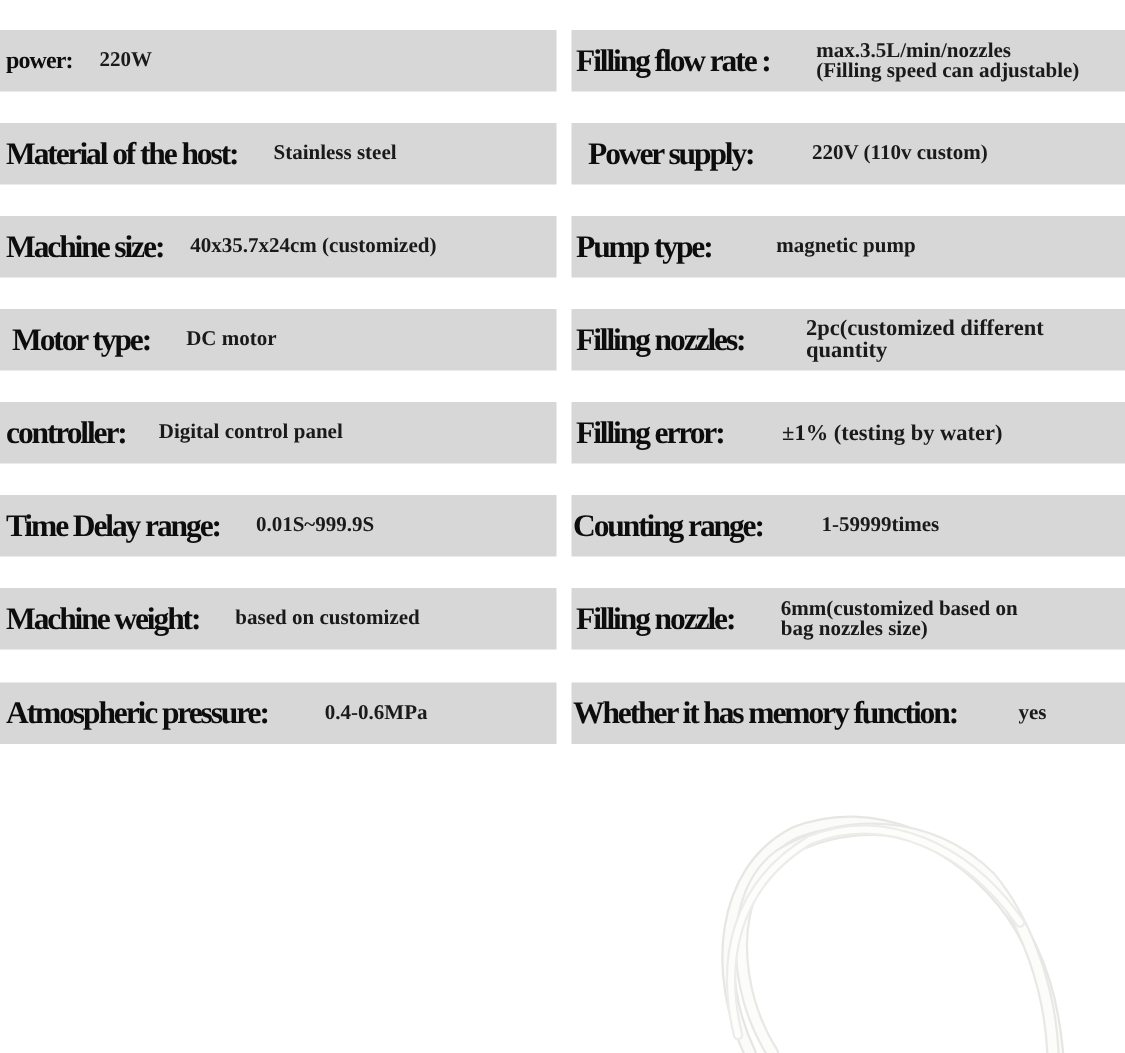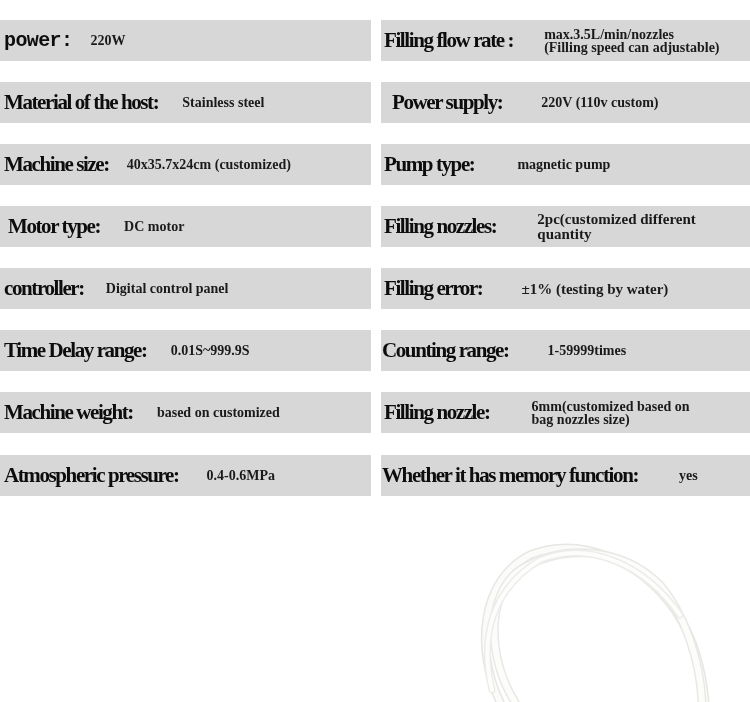--- a/index.html
+++ b/index.html
@@ -2,21 +2,21 @@
 <html><head>
   <meta charset="utf-8">
   <style>
     html, body { margin: 0; padding: 0; background: #ffffff; }
     body { width: 750px; height: 702px; position: relative; overflow: hidden; font-family: "Liberation Serif", serif; color: #111; }
     .grid { position: absolute; left: 0; top: 0; width: 750px; }
     .row { position: absolute; height: 41px; background: #d7d7d7; display: flex; align-items: center; overflow: hidden; }
     .row.left { left: 0; width: 371px; }
     .row.right { left: 381px; width: 369px; gap: 15px; }
     .label { font-family: "Liberation Serif", serif; font-weight: bold; font-size: 21px; letter-spacing: -1.4px; white-space: nowrap; padding-left: 4px; color: #0d0d0d; }
-    .label.sans { font-family: Liberation Mono, monospace; letter-spacing: -0.6px; font-size: 20px; }
+    .label.sans { font-family: Liberation Serif, serif; letter-spacing: -0.6px; font-size: 16px; }
     .value { font-family: "Liberation Serif", serif; font-weight: bold; font-size: 14px; color: #1a1a1a; white-space: nowrap; line-height: 14px; }
     .value.two { white-space: normal; line-height: 13px; }
     .tube { position: absolute; left: 470px; top: 540px; width: 280px; height: 162px; }
   </style>
 </head>
 <body>
 
 <div class="grid">
 
   <div class="row left" style="top:20px">
@@ -42,21 +42,21 @@
   <div class="row left" style="top:330px">
     <span class="label">Time Delay range:</span>
     <span class="value" style="margin-left:24px">0.01S~999.9S</span>
   </div>
   <div class="row left" style="top:392px">
     <span class="label">Machine weight:</span>
     <span class="value" style="margin-left:24px">based on customized</span>
   </div>
   <div class="row left" style="top:455px">
     <span class="label">Atmospheric pressure:</span>
-    <span class="value" style="margin-left:28px">0.4-0.6MPa</span>
+    <span class="value" style="margin-left:38px">0.4-0.6MPa</span>
   </div>
 
   <div class="row right" style="top:20px">
     <span class="label" style="padding-left:3px">Filling flow rate :</span>
     <span class="value two" style="margin-left:16px;font-size:14px">
       <span style="display:block">max.3.5L/min/nozzles</span>
       <span style="display:block">(Filling speed can adjustable)</span>
     </span>
   </div>
   <div class="row right" style="top:82px">
@@ -77,21 +77,21 @@
   <div class="row right" style="top:268px">
     <span class="label" style="padding-left:3px">Filling error:</span>
     <span class="value" style="margin-left:24px;font-size:15px">±1% (testing by water)</span>
   </div>
   <div class="row right" style="top:330px">
     <span class="label" style="padding-left:1px">Counting range:</span>
     <span class="value" style="margin-left:24px">1-59999times</span>
   </div>
   <div class="row right" style="top:392px">
     <span class="label" style="padding-left:3px">Filling nozzle:</span>
-    <span class="value two" style="margin-left:27px">
+    <span class="value two" style="margin-left:16px">
       <span style="display:block">6mm(customized based on</span>
       <span style="display:block">bag nozzles size)</span>
     </span>
   </div>
   <div class="row right" style="top:455px">
     <span class="label" style="padding-left:1px">Whether it has memory function:</span>
     <span class="value" style="margin-left:26px">yes</span>
   </div>
 </div>
 

